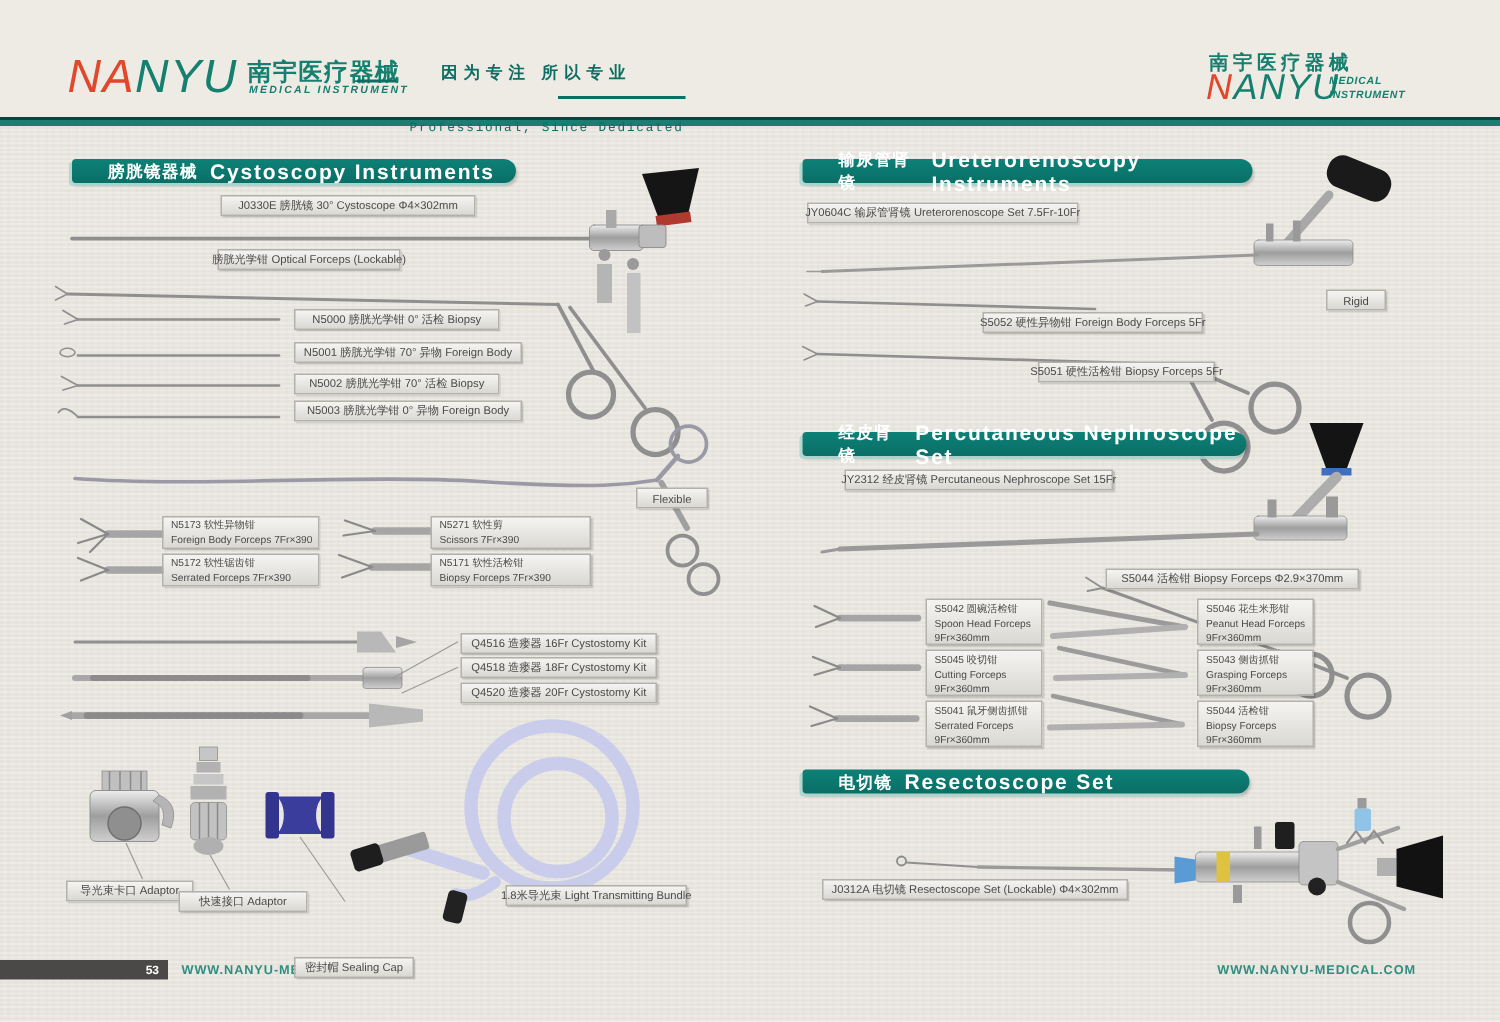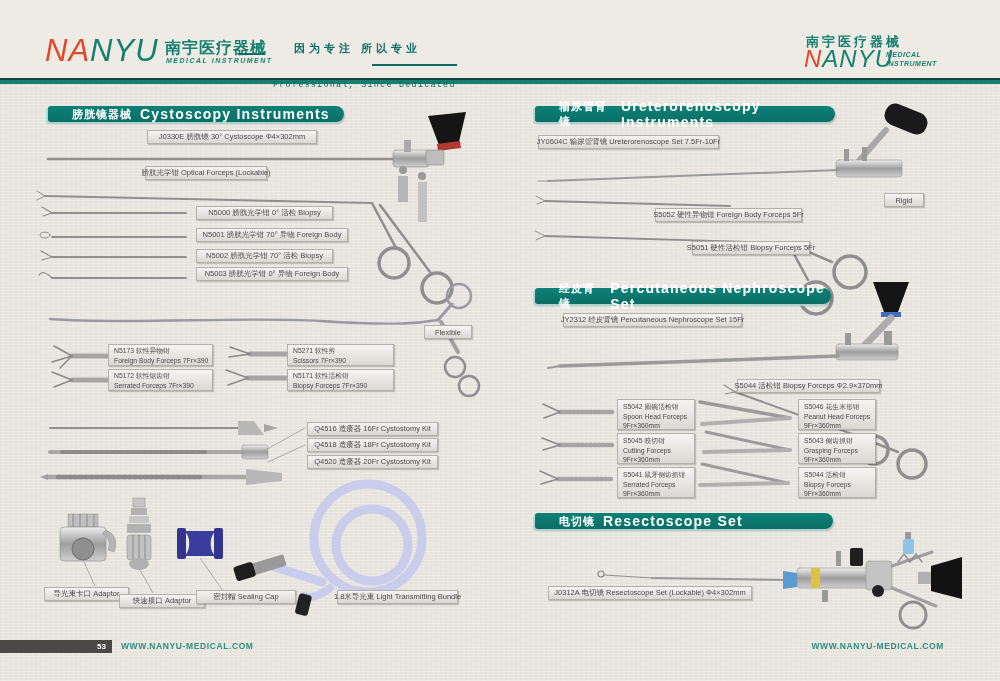--- a/index.html
+++ b/index.html
@@ -315,21 +315,21 @@
   <div class="lbl" style="left:196px;top:206px;width:137px">N5000 膀胱光学钳  0°  活检 Biopsy</div>
   <div class="lbl" style="left:196px;top:228px;width:152px">N5001 膀胱光学钳 70°  异物 Foreign Body</div>
   <div class="lbl" style="left:196px;top:249px;width:137px">N5002 膀胱光学钳 70°  活检 Biopsy</div>
   <div class="lbl" style="left:196px;top:267px;width:152px">N5003 膀胱光学钳  0°  异物 Foreign Body</div>
   <div class="lbl" style="left:424px;top:325px;width:48px">Flexible</div>
   <div class="lbl" style="left:307px;top:422px;width:131px">Q4516 造瘘器 16Fr Cystostomy Kit</div>
   <div class="lbl" style="left:307px;top:438px;width:131px">Q4518 造瘘器 18Fr Cystostomy Kit</div>
   <div class="lbl" style="left:307px;top:455px;width:131px">Q4520 造瘘器 20Fr Cystostomy Kit</div>
   <div class="lbl" style="left:44px;top:587px;width:85px">导光束卡口 Adaptor</div>
   <div class="lbl" style="left:119px;top:594px;width:86px">快速接口 Adaptor</div>
-  <div class="lbl" style="left:196px;top:590px;width:100px">密封帽 Sealing Cap</div>
+  <div class="lbl" style="left:196px;top:638px;width:80px">密封帽 Sealing Cap</div>
   <div class="lbl" style="left:337px;top:590px;width:121px">1.8米导光束  Light Transmitting Bundle</div>
 
   <div class="lbl2" style="left:108px;top:344px;width:105px">
     <span>N5173 软性异物钳</span>
     <span>Foreign Body Forceps 7Fr×390</span>
   </div>
   <div class="lbl2" style="left:108px;top:369px;width:105px">
     <span>N5172 软性锯齿钳</span>
     <span>Serrated Forceps 7Fr×390</span>
   </div>
@@ -340,21 +340,21 @@
   <div class="lbl2" style="left:287px;top:369px;width:107px">
     <span>N5171 软性活检钳</span>
     <span>Biopsy Forceps 7Fr×390</span>
   </div>
 
   <div class="lbl" style="left:538px;top:135px;width:181px">JY0604C 输尿管肾镜 Ureterorenoscope Set 7.5Fr-10Fr</div>
   <div class="lbl" style="left:884px;top:193px;width:40px">Rigid</div>
   <div class="lbl" style="left:655px;top:208px;width:147px">S5052 硬性异物钳 Foreign Body Forceps 5Fr</div>
   <div class="lbl" style="left:692px;top:241px;width:118px">S5051 硬性活检钳 Biopsy Forceps 5Fr</div>
   <div class="lbl" style="left:563px;top:313px;width:179px">JY2312 经皮肾镜 Percutaneous Nephroscope Set 15Fr</div>
-  <div class="lbl" style="left:737px;top:379px;width:143px">S5044 活检钳 Biopsy Forceps  Φ2.9×370mm</div>
+  <div class="lbl" style="left:737px;top:379px;width:169px">S5044 活检钳 Biopsy Forceps  Φ2.9×370mm</div>
   <div class="lbl" style="left:548px;top:586px;width:204px">J0312A 电切镜 Resectoscope Set (Lockable)  Φ4×302mm</div>
 
   <div class="lbl3" style="left:617px;top:399px;width:78px">
     <span>S5042 圆碗活检钳</span>
     <span>Spoon Head Forceps</span>
     <span>9Fr×360mm</span>
   </div>
   <div class="lbl3" style="left:617px;top:433px;width:78px">
     <span>S5045 咬切钳</span>
     <span>Cutting Forceps</span>

